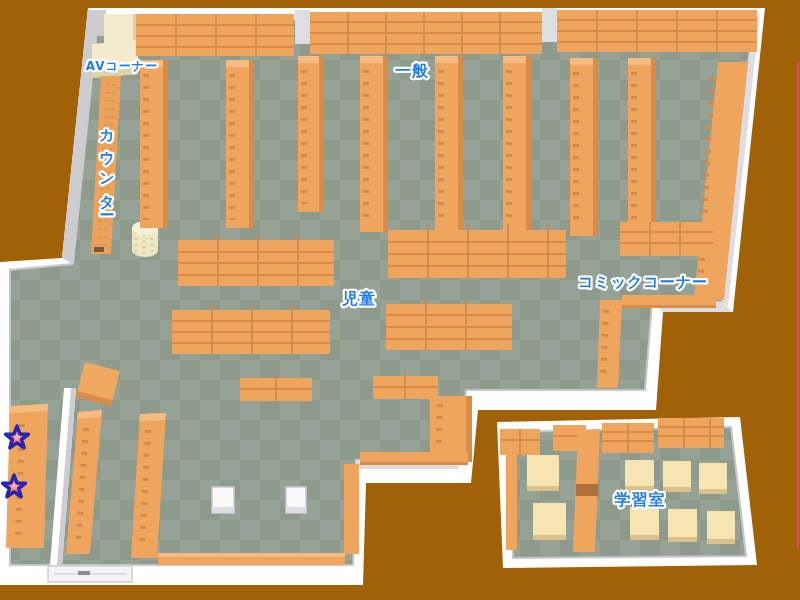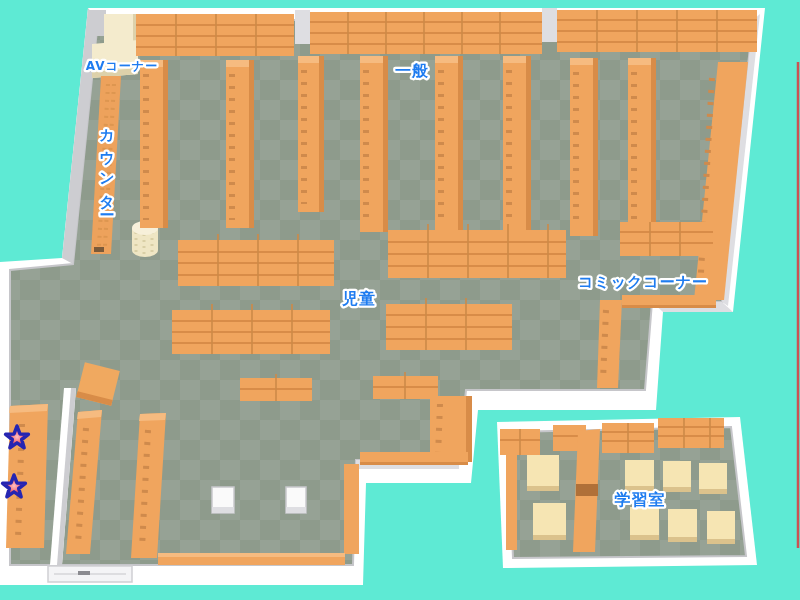--- a/index.html
+++ b/index.html
@@ -1,16 +1,16 @@
 <!DOCTYPE html>
 <html style="--floor-dark: #8e9b8c; --floor-light: #96a295; --shelf: #f0a55e; --shelf-dark: #d88c48; --shelf-cap: #f6bb80; --wall: #ffffff; --wall-shade: #cdcdd1; --av-shelf: #f4ebcd; --table: #f6e5b3; --label-text: #1e7cf0; --star-fill: #f25763; --star-outline: #2525b2; --boundary-line: #cc5252;"><head>
 <meta charset="utf-8">
 <style>
   html,body{margin:0;padding:0;background:#000;}
-  .stage{position:relative;width:800px;height:600px;background:#5eead4;overflow:hidden;
+  .stage{position:relative;width:800px;height:600px;background:#a16207;overflow:hidden;
          font-family:"DejaVu Sans",sans-serif;}
   svg{display:block}
   .wall{fill:var(--wall);}
   .wallface{fill:var(--wall-shade);}
   .wallface-light{fill:#dedee2;}
   .floor{fill:url(#floorchk);stroke:#c6c6ca;stroke-width:2;}
   .shelf{fill:var(--shelf);}
   .shelf-cap{fill:var(--shelf-cap);}
   .shelf-edge{fill:var(--shelf-dark);}
   .shelf-lines{stroke:var(--shelf-dark);stroke-width:2;fill:none;}

